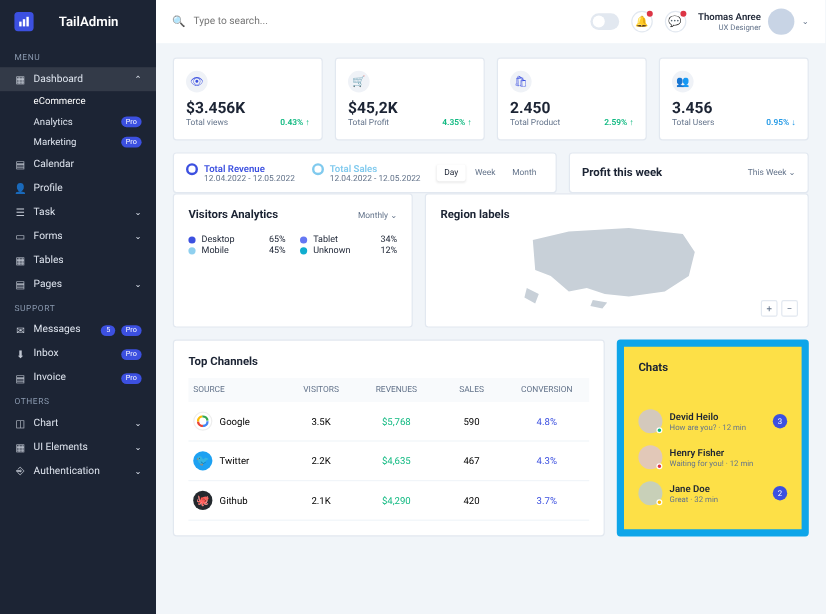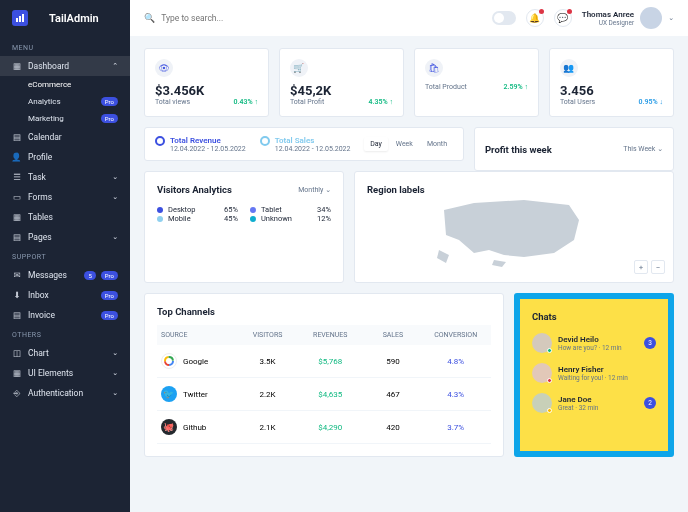--- a/index.html
+++ b/index.html
@@ -43,21 +43,21 @@
 .legend{display:flex;gap:14px;flex:1}
 .legend-item{display:flex;gap:5px}
 .legend-dot{width:10px;height:10px;border:2px solid #3c50e0;border-radius:50%;flex-shrink:0}
 .legend-dot.alt{border-color:#80caee}
 .legend-title{font-size:8px;font-weight:600;color:#3c50e0}
 .legend-title.alt{color:#80caee}
 .legend-date{font-size:7px;color:#64748b}
 .tabs{display:flex;gap:2px}
 .tab{font-size:7px;padding:3px 6px;border-radius:2px;color:#64748b;cursor:pointer}
 .tab.active{background:#fff;box-shadow:0 1px 2px rgba(0,0,0,0.08);color:#1c2434}
-.profit-card{background:#fff;border:1px solid #e2e8f0;border-radius:3px;padding:10px;display:flex;align-items:center;justify-content:space-between;height:44px}
+.profit-card{background:#fff;border:1px solid #e2e8f0;border-radius:3px;padding:10px;display:flex;align-items:center;justify-content:space-between;height:34px}
 .profit-title{font-size:9.5px;font-weight:700;color:#1c2434}
 .profit-select{font-size:7px;color:#64748b}
 .row3{display:grid;grid-template-columns:200px 1fr;gap:10px;margin-bottom:10px}
 .analytics{background:#fff;border:1px solid #e2e8f0;border-radius:3px;padding:12px}
 .card-head{display:flex;justify-content:space-between;align-items:center;margin-bottom:10px}
 .card-title{font-size:9.5px;font-weight:700;color:#1c2434}
 .small-select{font-size:7px;color:#64748b}
 .analytics-items{display:grid;grid-template-columns:1fr 1fr;gap:0 12px}
 .a-item{display:flex;align-items:center;gap:5px;font-size:7.5px}
 .a-dot{width:6px;height:6px;border-radius:50%}
@@ -211,20 +211,21 @@
       <div class="kpi">
         <div class="kpi-icon">🛒</div>
         <div class="kpi-value">$45,2K</div>
         <div class="kpi-row">
             <span class="kpi-label">Total Profit</span>
             <span class="kpi-change up"><span>4.35%</span> ↑</span>
           </div>
       </div>
       <div class="kpi">
         <div class="kpi-icon">🛍</div>
+        <div class="kpi-value">2.450</div>
         <div class="kpi-row">
             <span class="kpi-label">Total Product</span>
             <span class="kpi-change up"><span>2.59%</span> ↑</span>
           </div>
       </div>
       <div class="kpi">
         <div class="kpi-icon">👥</div>
         <div class="kpi-value">3.456</div>
         <div class="kpi-row">
             <span class="kpi-label">Total Users</span>
@@ -349,21 +350,21 @@
               <span>Github</span>
             </div>
           <span class="c-center">2.1K</span>
             <span class="c-center rev">$4,290</span>
             <span class="c-center">420</span>
             <span class="c-center conv">3.7%</span>
         </div>
       </div>
       <div class="chats-card">
         <div class="card-title">Chats</div>
-        <div style="margin-top:6px">
+        <div style="margin-top:24px">
           <div class="chat">
               <div class="chat-avatar" style="background:#d4c9bc">
                 <span class="status" style="background:#10b981"></span>
               </div>
               <div>
                 <div class="chat-name">Devid Heilo</div>
                 <div class="chat-msg"><span>How are you?</span> · <span>12 min</span></div>
               </div>
               <div class="chat-badge">3</div>
             </div>

